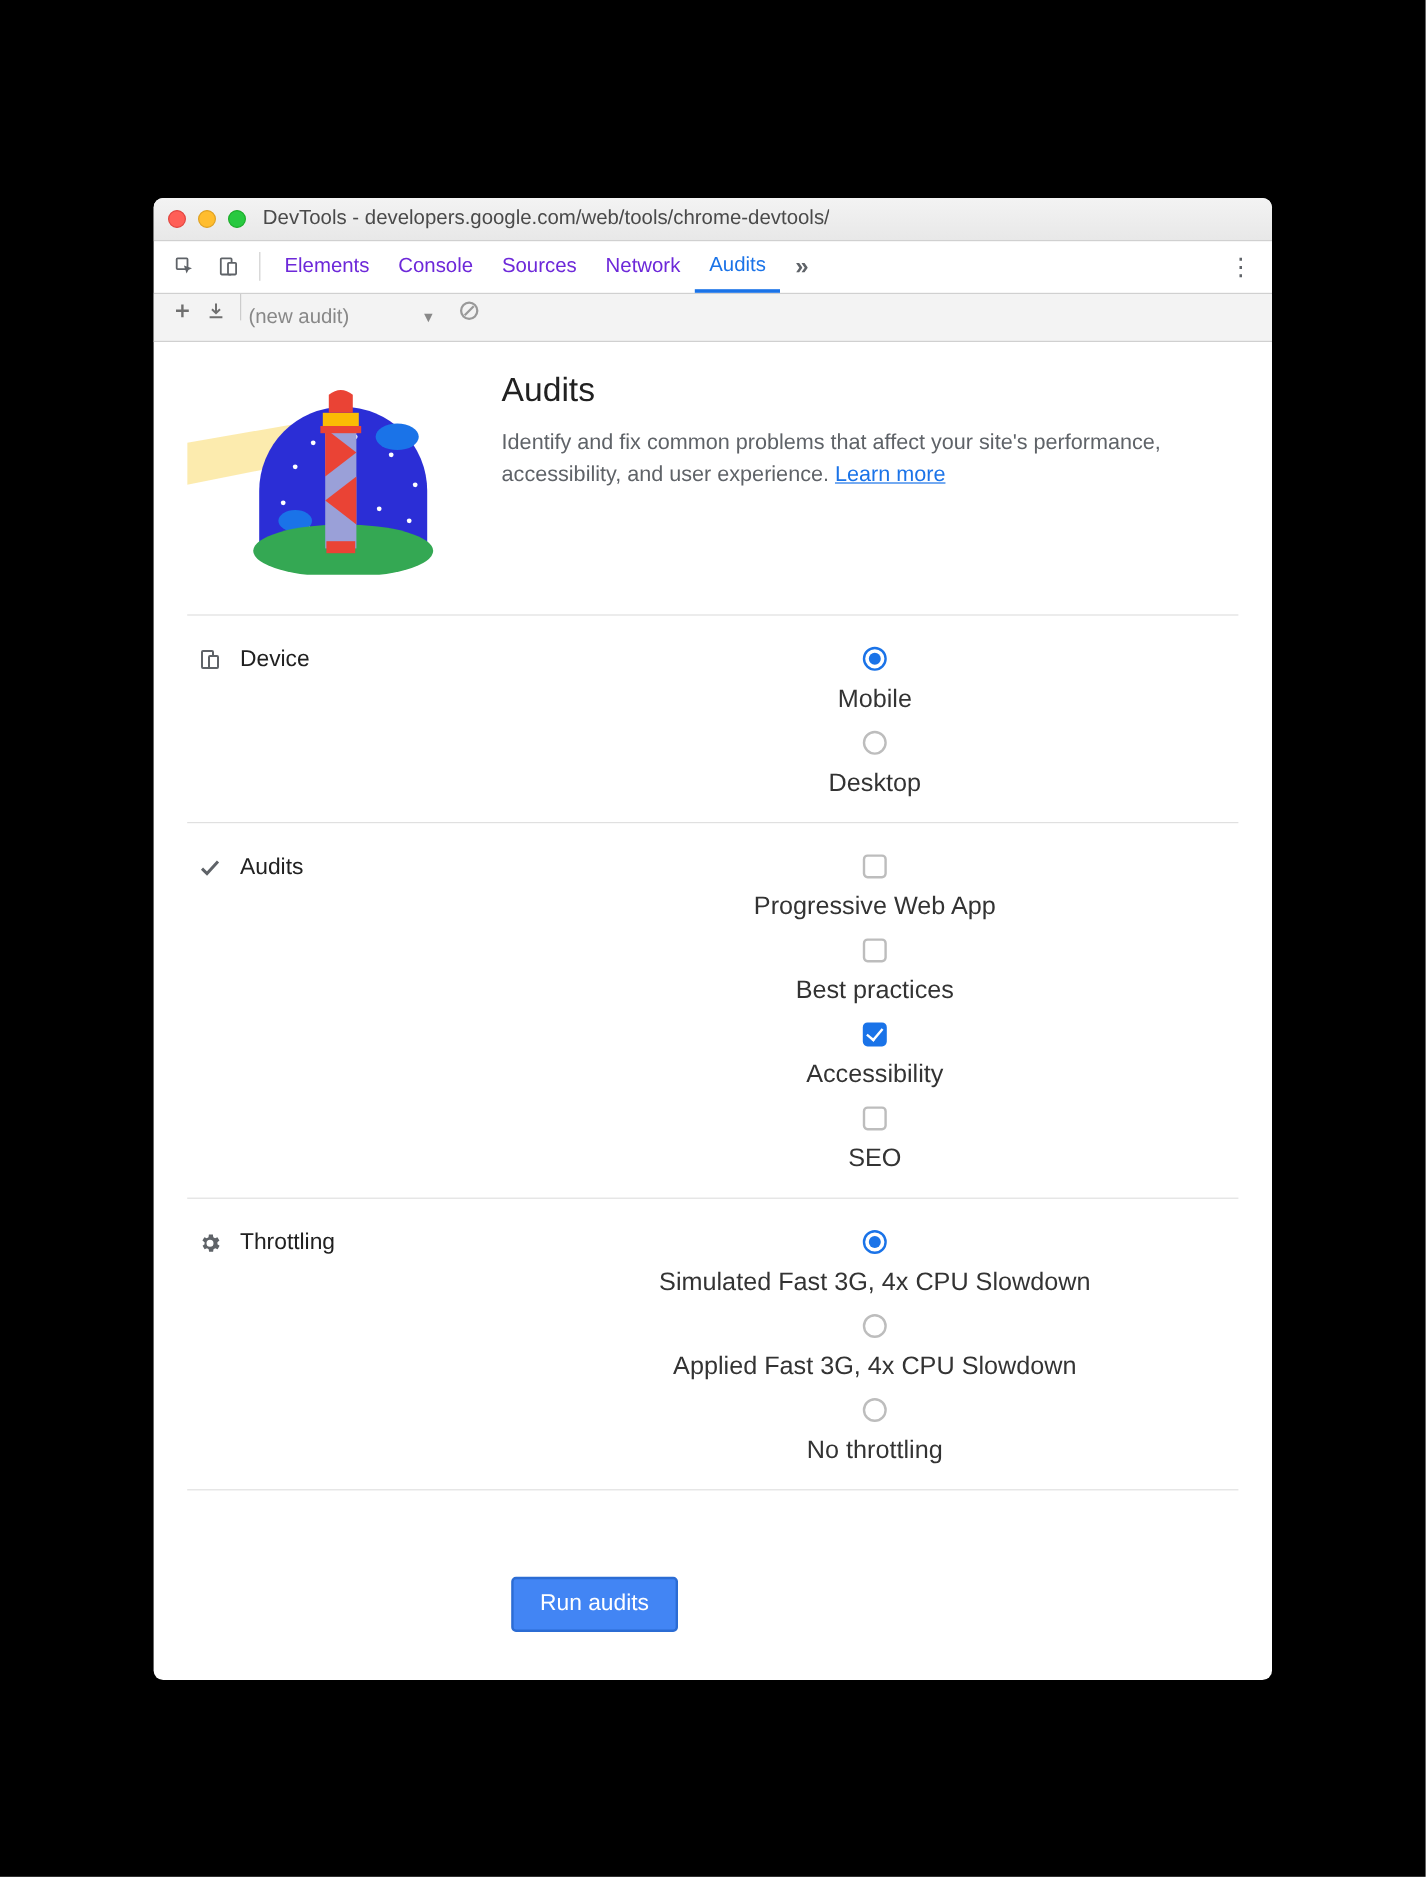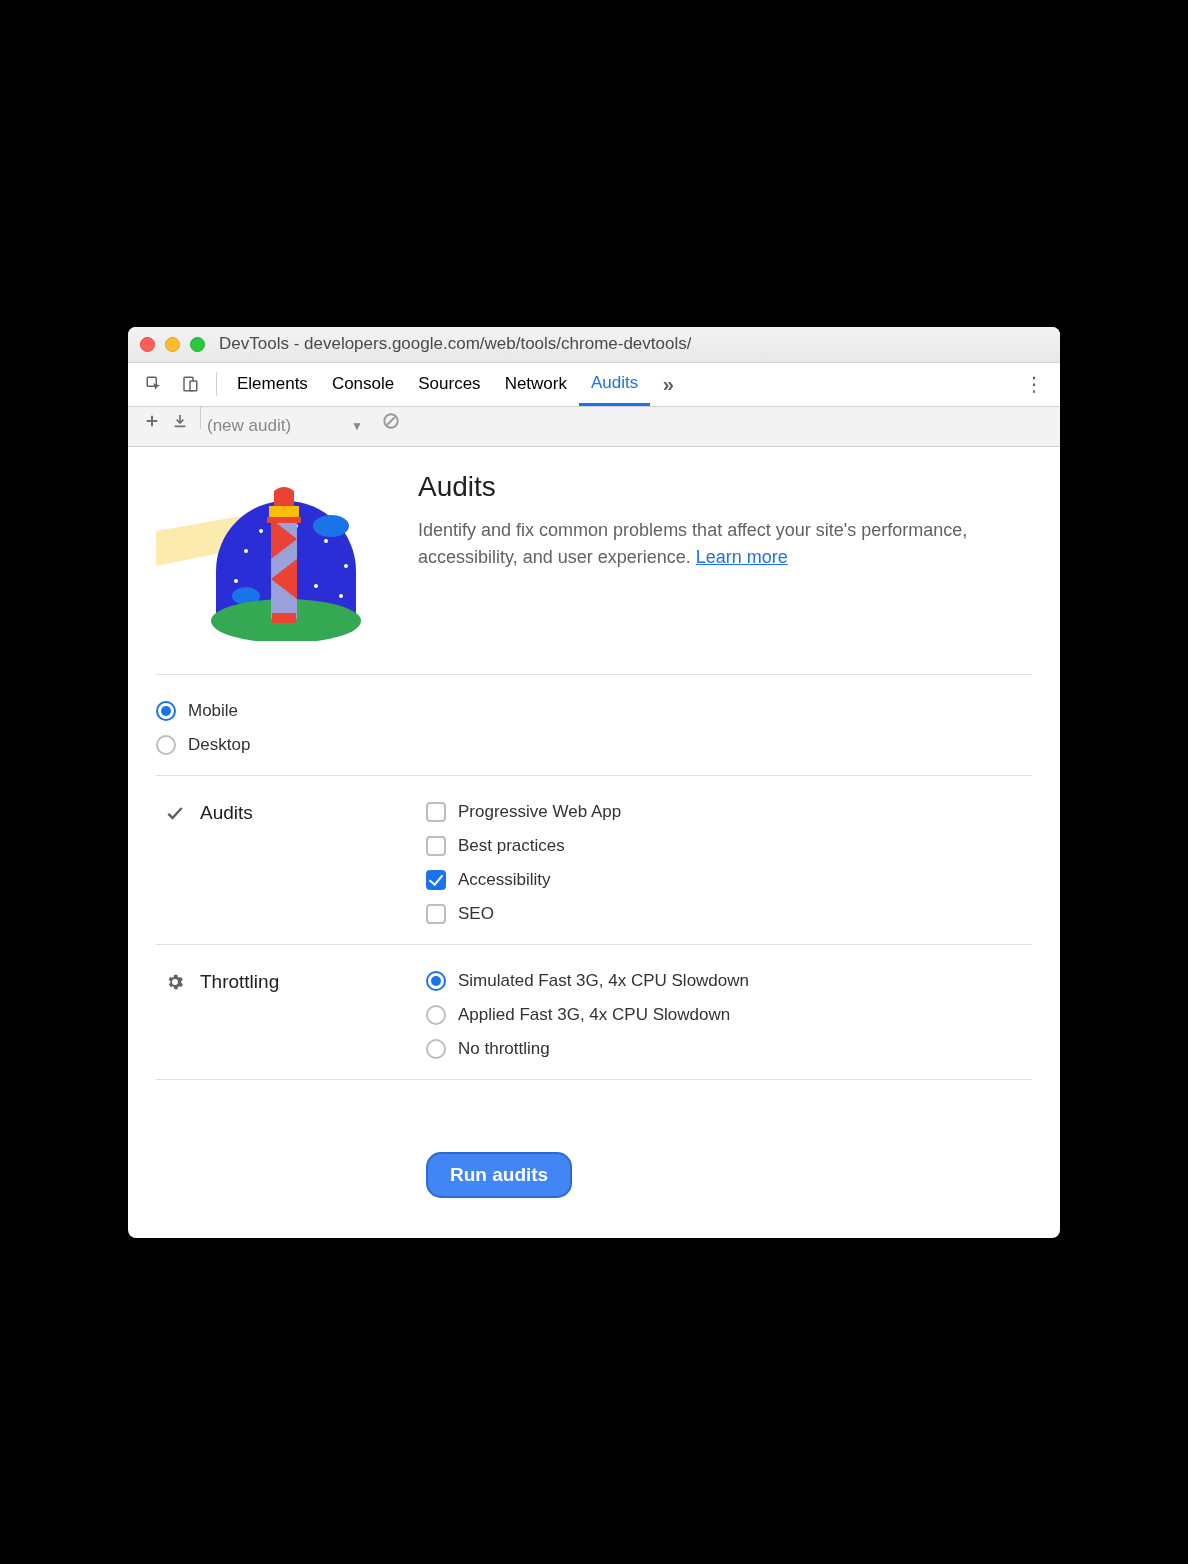--- a/index.html
+++ b/index.html
@@ -36,21 +36,21 @@
   
   .tabbar {
     display: flex;
     align-items: center;
     height: 44px;
     border-bottom: 1px solid #d0d0d0;
     padding: 0 8px;
   }
   .tb-icon { width: 24px; height: 24px; display: flex; align-items: center; justify-content: center; color:#5f6368; margin: 0 6px; }
   .tb-sep { width:1px; height: 24px; background:#d0d0d0; margin: 0 8px;}
-  .tab { padding: 0 12px; height: 100%; display:flex; align-items:center; color:#000000; font-size:17px; cursor:pointer; }
+  .tab { padding: 0 12px; height: 100%; display:flex; align-items:center; color:#6d28d9; font-size:17px; cursor:pointer; }
   .tab.active { color:#1a73e8; border-bottom:3px solid #1a73e8; font-weight:500; }
   .tabbar-spacer { flex:1; }
   
   .secondbar {
     display:flex; height:40px; background:#f3f3f3; border-bottom:1px solid #d0d0d0;
     padding: 0 10px;
   }
   .sb-btn { width:28px; height:28px; display:flex; align-items:center; justify-content:center; color:#6f6f6f; }
   .sb-sep { width:1px; height:22px; background:#ccc; margin:0 6px; }
   .sb-select { color:#888; font-size:17px; display:flex; align-items:center; gap:60px; padding-right:6px; }
@@ -62,30 +62,30 @@
   .lighthouse-img { width: 230px; flex-shrink:0; }
   .intro-text h2 { font-size:28px; font-weight:400; color:#212121; margin-bottom:14px; }
   .intro-text p { color:#5f6368; font-size:18px; line-height:1.5; }
   .intro-text a { color:#1a73e8; }
 
   .section { border-top:1px solid #e0e0e0; padding:26px 0 20px 0; display:flex; }
   .section-label { width: 270px; display:flex; align-items:flex-start; gap:14px; color:#212121; font-size:19px; padding-left:8px;}
   .section-label .licon { width:22px; height:22px; color:#5f6368; display:flex; align-items:center; justify-content:center; flex-shrink:0; }
   .section-options { flex:1; display:flex; flex-direction:column; gap:14px; }
 
-  .opt { display:flex; align-items:center; gap:12px; color:#333; font-size:17px; cursor:pointer;}
+  .opt { display:flex; align-items:center; gap:12px; color:#333; font-size:21px; cursor:pointer;flex-direction:column;}
   .radio { width:20px; height:20px; border:2px solid #bdbdbd; border-radius:50%; display:flex; align-items:center; justify-content:center; flex-shrink:0;}
   .radio.checked { border-color:#1a73e8; }
   .radio.checked::after { content:''; width:10px; height:10px; background:#1a73e8; border-radius:50%; }
   .check { width:20px; height:20px; border:2px solid #bdbdbd; border-radius:4px; display:flex; align-items:center; justify-content:center; flex-shrink:0; background:#fff;}
   .check.checked { background:#1a73e8; border-color:#1a73e8; }
   .check.checked::after { content:''; width:6px; height:11px; border:solid #fff; border-width:0 2.5px 2.5px 0; transform:rotate(40deg); margin-top:-3px;}
 
   .run-row { padding-top:26px; padding-left:270px; }
-  .run-btn { background:#4285f4; color:#fff; border:2px solid #2b6cd4; padding:10px 22px; font-size:19px; font-weight:700; border-radius:15px; cursor:pointer;}
+  .run-btn { background:#4285f4; color:#fff; border:2px solid #2b6cd4; padding:10px 22px; font-size:19px; font-weight:400; border-radius:4px; cursor:pointer;}
 </style>
 </head>
 <body>
 
 <div class="window">
 
   <div class="titlebar">
     <div class="traffic">
       <div class="dot red"></div>
       <div class="dot yellow"></div>
@@ -172,20 +172,29 @@
       </div>
       <div class="intro-text">
         <h2>Audits</h2>
         <p>
           <span>Identify and fix common problems that affect your site's performance, accessibility, and user experience. </span><a href="#">Learn more</a>
         </p>
       </div>
     </div>
 
     <div class="section">
+      <div class="section-label">
+        <span class="licon">
+          <svg width="20" height="20" viewBox="0 0 24 24" fill="none" stroke="currentColor" stroke-width="2">
+              <rect x="4" y="3" width="11" height="17" rx="1"></rect>
+              <rect x="11" y="8" width="9" height="12" rx="1" fill="#fff"></rect>
+            </svg>
+        </span>
+        <span>Device</span>
+      </div>
       <div class="section-options">
         <label class="opt">
           <span class="radio checked"></span>
           <span>Mobile</span>
         </label>
         <label class="opt">
           <span class="radio"></span>
           <span>Desktop</span>
         </label>
       </div>

